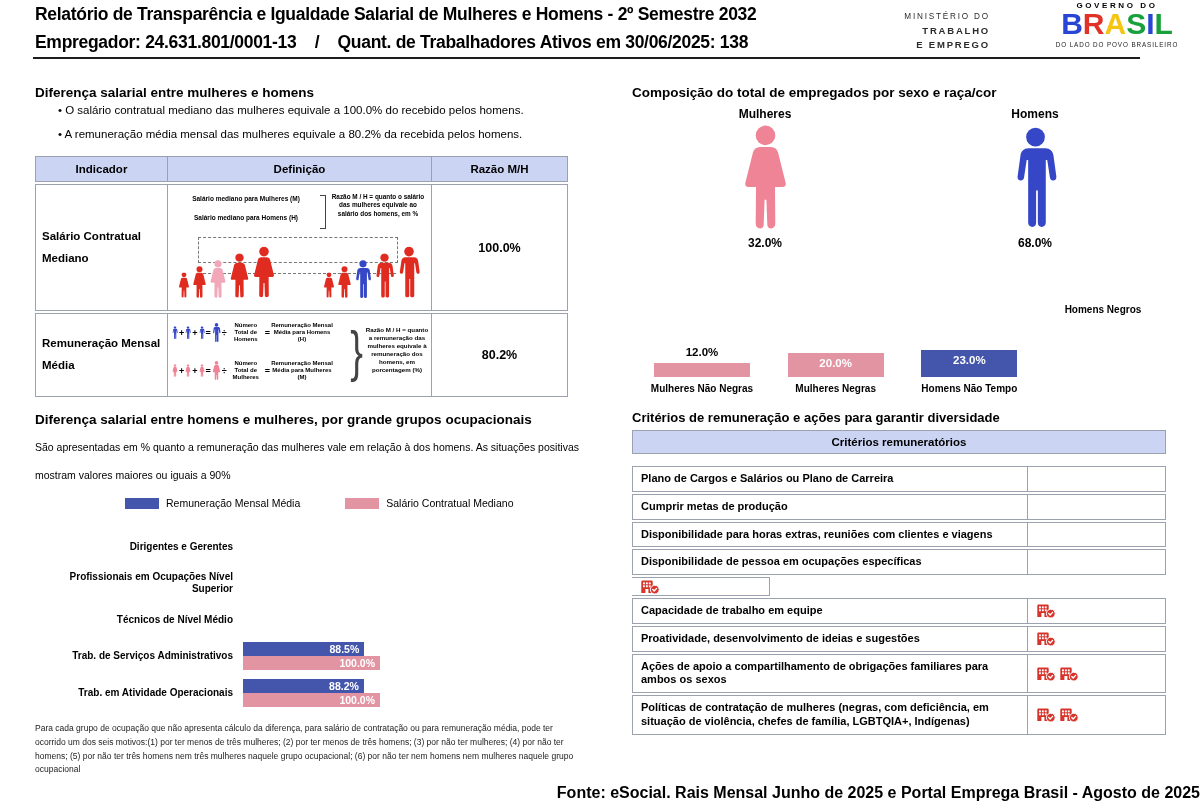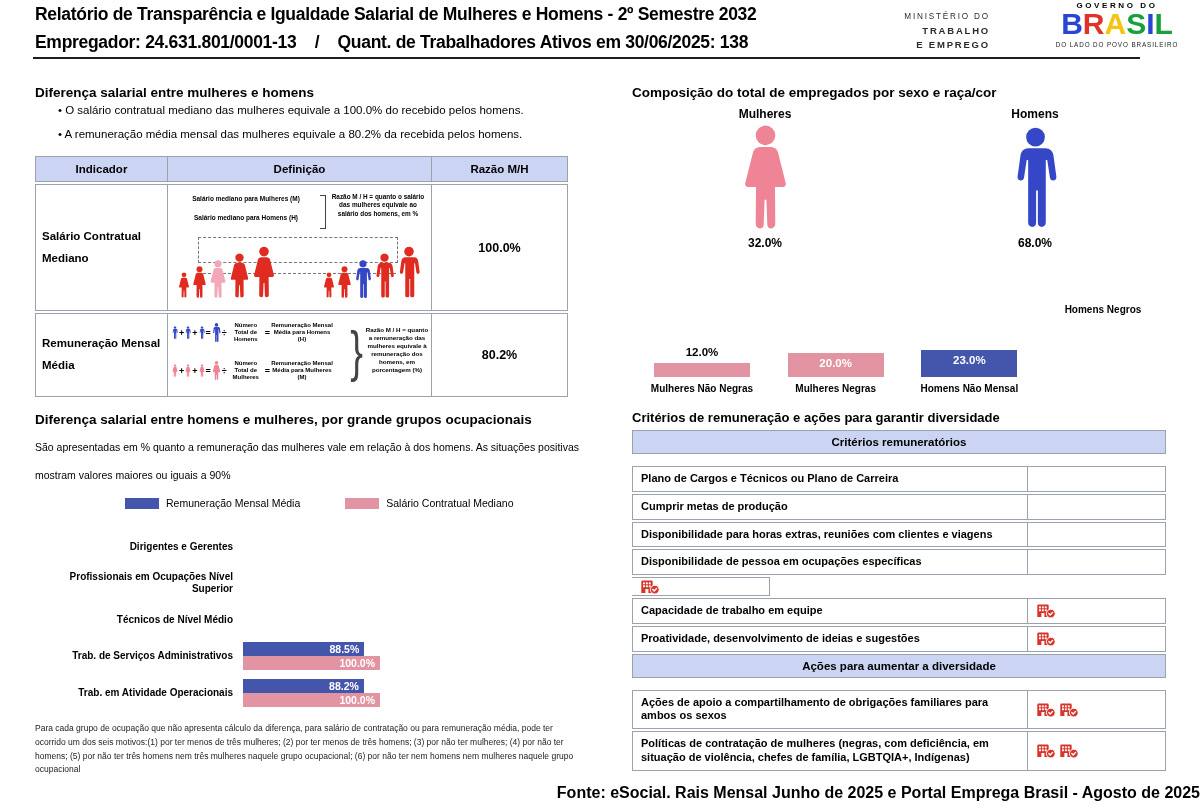--- a/index.html
+++ b/index.html
@@ -248,21 +248,21 @@
         </div>
       </div>
       <div class="comp-cat">Mulheres Negras</div>
     </div>
     <div class="comp-col">
       <div class="comp-barzone">
         <div class="comp-bar" style="height: 27.14px; background: rgb(68, 86, 172);">
           <span>23.0%</span>
         </div>
       </div>
-      <div class="comp-cat">Homens Não Mensal</div>
+      <div class="comp-cat">Homens Não Tempo</div>
     </div>
     <div class="comp-col">
       <div class="comp-cat">Homens Negros</div>
     </div>
   </div>
 
 <div class="abs sec-title" style="left:35px;top:412px">Diferença salarial entre homens e mulheres, por grande grupos ocupacionais</div>
 <div class="abs occ-sub" style="left:35px;top:441px;width:560px">São apresentadas em % quanto a remuneração das mulheres vale em relação à dos homens. As situações positivas</div>
 <div class="abs occ-sub" style="left:35px;top:469px;width:560px">mostram valores maiores ou iguais a 90%</div>
 <div class="abs occ-legend">
@@ -302,21 +302,21 @@
         <div class="occ-bar" style="width: 137px; background: rgb(227, 148, 163);">100.0%</div>
       </div>
     </div>
   </div>
 <div class="abs occ-footnote">Para cada grupo de ocupação que não apresenta cálculo da diferença, para salário de contratação ou para remuneração média, pode ter ocorrido um dos seis motivos:(1) por ter menos de três mulheres; (2) por ter menos de três homens; (3) por não ter mulheres; (4) por não ter homens; (5) por não ter três homens nem três mulheres naquele grupo ocupacional; (6) por não ter nem homens nem mulheres naquele grupo ocupacional</div>
 
 <div class="abs sec-title" style="left:632px;top:410px;font-size:13px">Critérios de remuneração e ações para garantir diversidade</div>
 <div class="abs crit-table">
     <div class="crit-sec-header">Critérios remuneratórios</div>
     <div class="crit-row">
-      <div class="crit-label">Plano de Cargos e Técnicos ou Plano de Carreira</div>
+      <div class="crit-label">Plano de Cargos e Salários ou Plano de Carreira</div>
       <div class="crit-icons"></div>
     </div>
     <div class="crit-row">
       <div class="crit-label">Cumprir metas de produção</div>
       <div class="crit-icons"></div>
     </div>
     <div class="crit-row">
       <div class="crit-label">Disponibilidade para horas extras, reuniões com clientes e viagens</div>
       <div class="crit-icons"></div>
     </div>
@@ -373,21 +373,20 @@
             <rect x="3" y="7.3" width="1.9" height="1.9"></rect>
             <rect x="5.9" y="7.3" width="1.9" height="1.9"></rect>
             <rect x="8.8" y="7.3" width="1.9" height="1.9"></rect>
             <rect x="5.4" y="11" width="3" height="4"></rect>
           </g>
           <circle cx="14.8" cy="11.6" r="4.4" fill="#d7342b" stroke="#fff" stroke-width="1"></circle>
           <path d="M12.8 11.6l1.4 1.4 2.4-2.6" fill="none" stroke="#fff" stroke-width="1.4" stroke-linecap="round" stroke-linejoin="round"></path>
         </svg>
       </div>
     </div>
-    <div class="crit-sec-header">Ações para aumentar a diversidade</div>
     <div class="crit-row">
       <div class="crit-label">Ações de apoio a compartilhamento de obrigações familiares para ambos os sexos</div>
       <div class="crit-icons">
         <svg width="20" height="17" viewBox="0 0 20 17">
           <path fill="#d7342b" d="M2.5 2.5h9a1.2 1.2 0 0 1 1.2 1.2V15H1.3V3.7A1.2 1.2 0 0 1 2.5 2.5Z"></path>
           <g fill="#fff">
             <rect x="3" y="4.4" width="1.9" height="1.9"></rect>
             <rect x="5.9" y="4.4" width="1.9" height="1.9"></rect>
             <rect x="8.8" y="4.4" width="1.9" height="1.9"></rect>
             <rect x="3" y="7.3" width="1.9" height="1.9"></rect>

